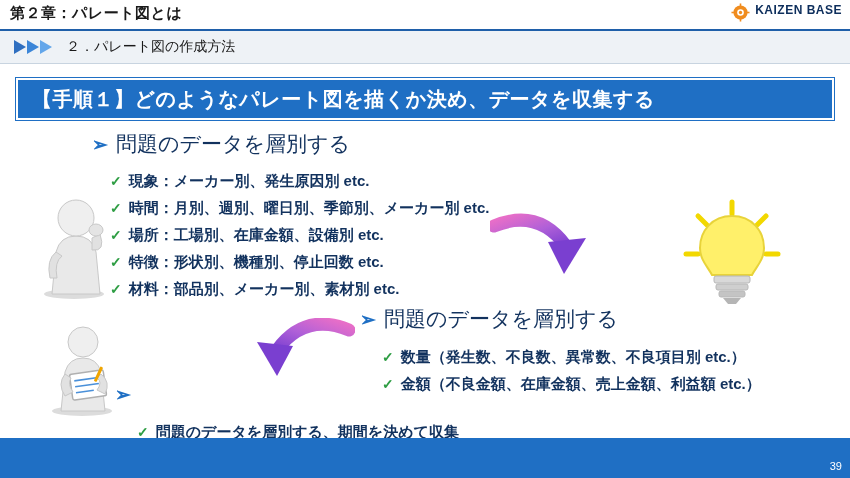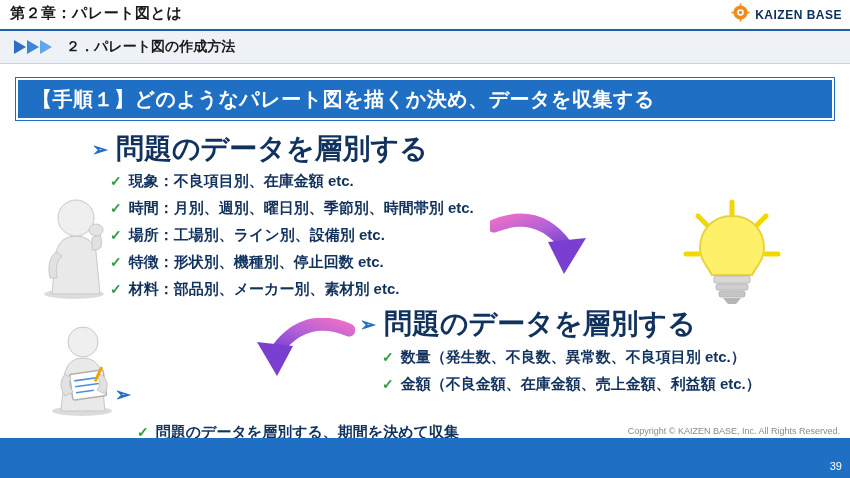--- a/index.html
+++ b/index.html
@@ -35,21 +35,21 @@
     left: 10px; top: 4px;
     font-size: 15px;
     font-weight: bold;
     color: #1a1a1a;
     letter-spacing: 0.5px;
   }
   .logo {
     position: absolute;
     right: 8px; top: 3px;
     display: flex;
-    align-items: flex-end;
+    align-items: flex-start;
     gap: 5px;
   }
   .logo-mark {
     width: 19px; height: 19px;
     position: relative;
   }
   .logo-text {
     font-size: 12px;
     font-weight: bold;
     color: #0d2e5c;
@@ -67,21 +67,21 @@
   }
   .arrows {
     position: absolute;
     left: 14px; top: 8px;
     width: 44px; height: 16px;
   }
   .subheader-title {
     position: absolute;
     left: 66px; top: 7px;
     font-size: 14px;
-    font-weight: bold;
+    font-weight: normal;
     color: #1a1a1a;
   }
 
   
   .step-banner {
     position: absolute;
     left: 16px; top: 78px;
     width: 818px;
     height: 42px;
     background: #1f6fc4;
@@ -106,22 +106,22 @@
     align-items: center;
     gap: 8px;
   }
   .arrow-glyph {
     color: #1f6fc4;
     font-size: 19px;
     font-weight: bold;
     line-height: 1;
   }
   .bullet-head-text {
-    font-size: 28px;
-    font-weight: bold;
+    font-size: 21px;
+    font-weight: normal;
     color: #12325e;
   }
 
   .check-row {
     position: absolute;
     display: flex;
     align-items: baseline;
     gap: 7px;
   }
   .check-glyph {
@@ -219,29 +219,29 @@
     </svg>
   </div>
 
   <div class="bullet-head" style="left:92px; top:130px;">
     <span class="arrow-glyph">➢</span>
     <span class="bullet-head-text">問題のデータを層別する</span>
   </div>
 
   <div class="check-row" style="left:110px; top:172px;">
     <span class="check-glyph">✓</span>
-    <span class="check-text">現象：不良項目別、在庫金額  etc.</span>
+    <span class="check-text">現象：メーカー別、発生原因別  etc.</span>
   </div>
   <div class="check-row" style="left:110px; top:199px;">
     <span class="check-glyph">✓</span>
-    <span class="check-text">時間：月別、週別、曜日別、季節別、時間帯別  etc.</span>
+    <span class="check-text">時間：月別、週別、曜日別、季節別、メーカー別  etc.</span>
   </div>
   <div class="check-row" style="left:110px; top:226px;">
     <span class="check-glyph">✓</span>
-    <span class="check-text">場所：工場別、ライン別、設備別  etc.</span>
+    <span class="check-text">場所：工場別、在庫金額、設備別  etc.</span>
   </div>
   <div class="check-row" style="left:110px; top:253px;">
     <span class="check-glyph">✓</span>
     <span class="check-text">特徴：形状別、機種別、停止回数  etc.</span>
   </div>
   <div class="check-row" style="left:110px; top:280px;">
     <span class="check-glyph">✓</span>
     <span class="check-text">材料：部品別、メーカー別、素材別  etc.</span>
   </div>
 
@@ -321,17 +321,16 @@
   </div>
 
   <div class="bullet-head" style="left:115px; top:385px;">
     <span class="arrow-glyph">➢</span>
   </div>
   <div class="check-row" style="left:137px; top:423px;">
     <span class="check-glyph">✓</span>
     <span class="check-text">問題のデータを層別する、期間を決めて収集</span>
   </div>
 
-  <div class="copyright">Copyright ©  KAIZEN BASE, Inc.  All Rights Reserved.</div>
   <div class="footer-bar"></div>
   <div class="page-num">39</div>
 
 </div>
 
 </body></html>

